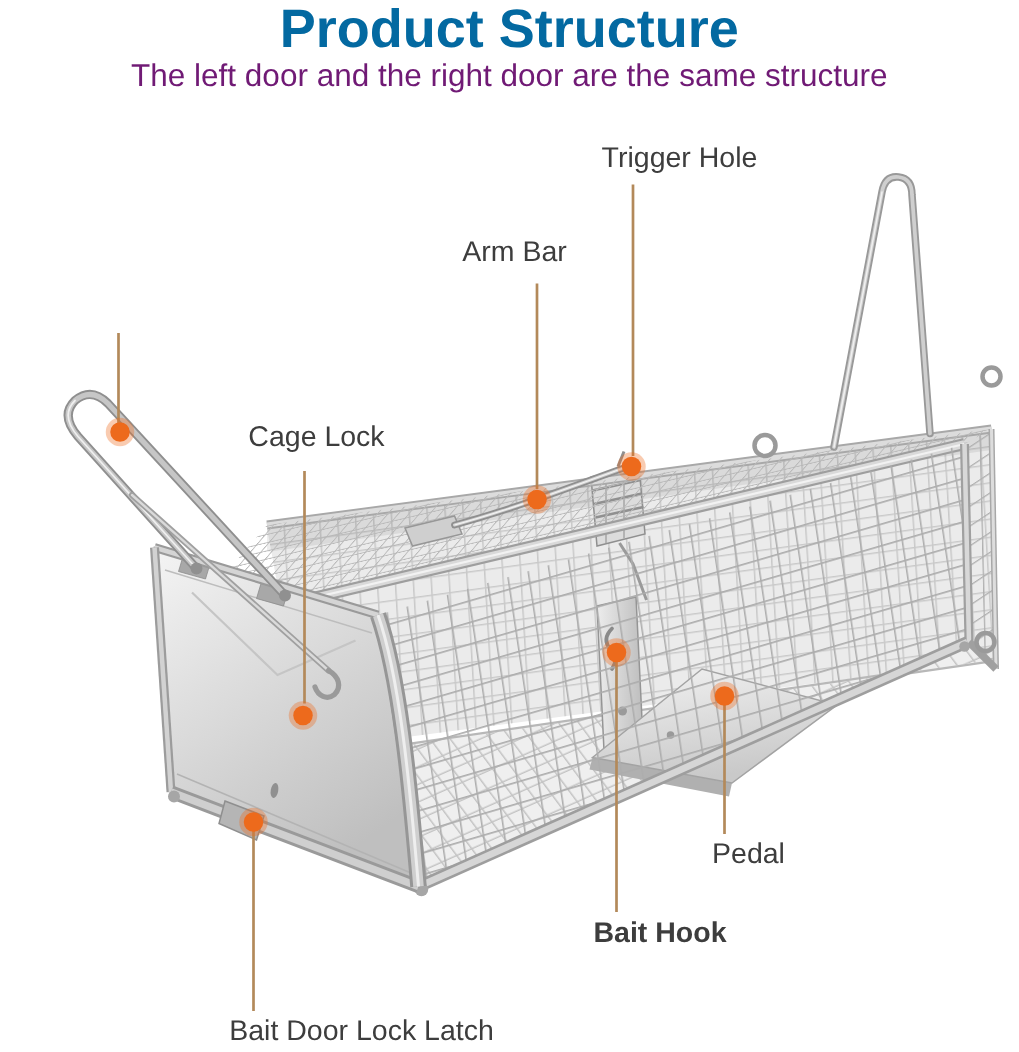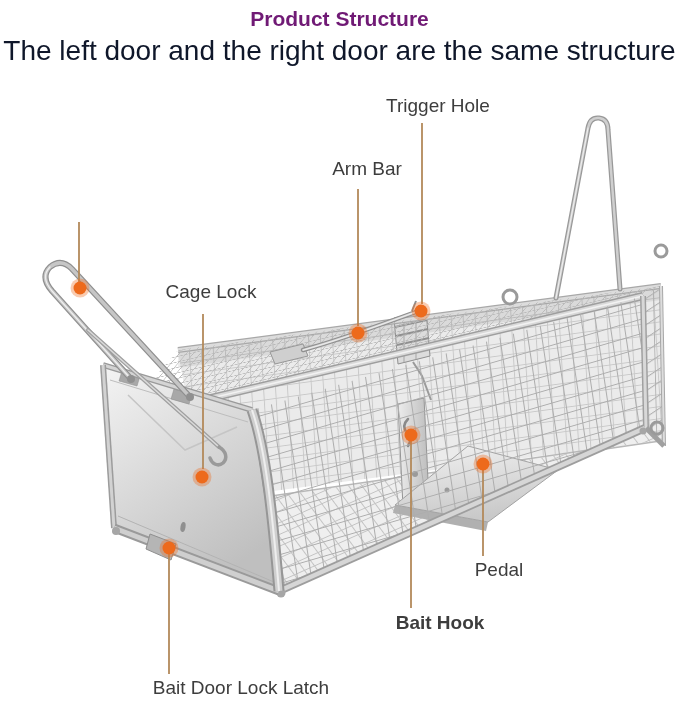--- a/index.html
+++ b/index.html
@@ -2,25 +2,25 @@
 <html><head>
 <meta charset="utf-8">
 <style>
   html,body{margin:0;padding:0;background:#ffffff;}
   .stage{
     position:relative;width:679px;height:701px;overflow:hidden;background:#ffffff;
     font-family:"Liberation Sans", sans-serif;
   }
   .hdr{position:absolute;top:0;left:0;right:0;text-align:center;}
   .hdr h1{
-    margin:0;padding-top:1px;font-size:21px;line-height:36px;font-weight:bold;
-    color:#701a75;letter-spacing:0px;
+    margin:0;padding-top:1px;font-size:36px;line-height:36px;font-weight:bold;
+    color:#0369a1;letter-spacing:0px;
   }
   .hdr p{
-    margin:2px 0 0 0;font-size:28px;line-height:24px;color:#0f172a;font-weight:400;
+    margin:2px 0 0 0;font-size:21px;line-height:24px;color:#701a75;font-weight:400;
   }
   .cage-svg{position:absolute;left:0;top:0;}
   .label{
     position:absolute;transform:translateX(-50%);
     font-size:19px;line-height:1.18;color:#3d3d3d;white-space:nowrap;text-align:center;
   }
   .label.wrap{white-space:normal;width:205px;}
 </style>
 </head>
 <body>
@@ -211,18 +211,18 @@
           <circle cx="411" cy="435" r="6.5"></circle>
         </g>
       <g>
           <circle cx="169" cy="548" r="9.5" opacity="0.35"></circle>
           <circle cx="169" cy="548" r="6.5"></circle>
         </g>
     </g>
   </svg>
 
   <div class="label" style="left:211px;top:281px;">Cage Lock</div>
-  <div class="label" style="left:343px;top:158px;margin-left:24px;">Arm Bar</div>
-  <div class="label" style="left:438px;top:95px;text-align:right;">Trigger Hole</div>
+  <div class="label" style="left:343px;top:158px;">Arm Bar</div>
+  <div class="label" style="left:453px;top:95px;text-align:right;">Trigger Hole</div>
   <div class="label" style="left:499px;top:559px;">Pedal</div>
   <div class="label" style="left:440px;top:612px;font-weight:bold;">Bait Hook</div>
   <div class="label" style="left:241px;top:677px;">Bait Door Lock Latch</div>
 </div>
 
 </body></html>

